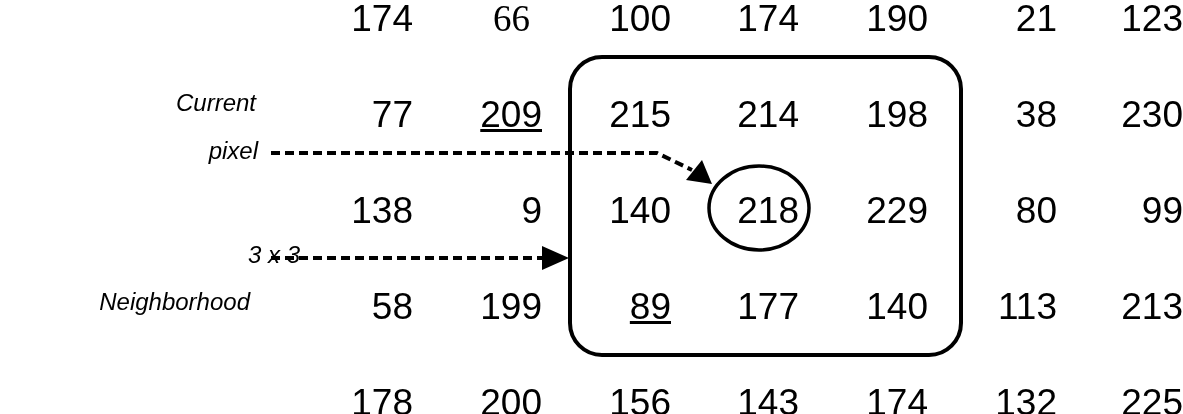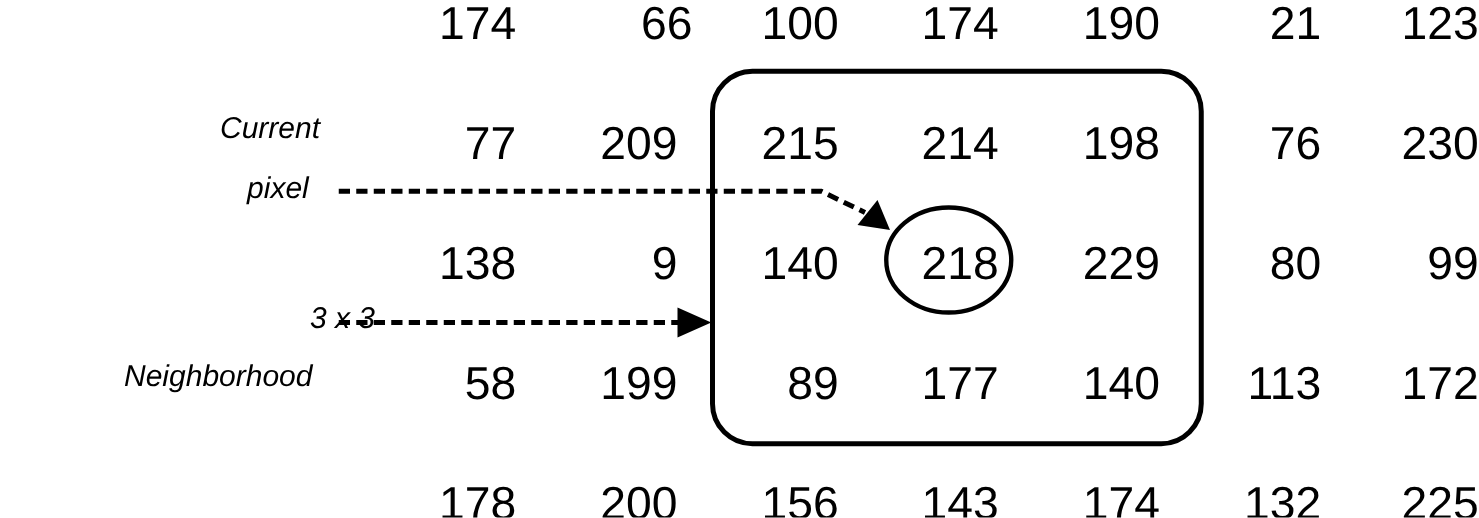--- a/index.html
+++ b/index.html
@@ -25,56 +25,56 @@
 
   <g>
     <line x1="271" y1="258" x2="544" y2="258" stroke="#000" stroke-width="4" stroke-dasharray="9,5"></line>
     <polygon points="569,258 542,246 542,270" fill="#000"></polygon>
   </g>
 </svg>
 
 <div>
 
   <div class="cell" style="left:303px;top:0px;">174</div>
-  <div class="cell" style="left:444px;top:0px;">66</div>
+  <div class="cell" style="left:420px;top:0px;font-family:Liberation Serif, serif;">66</div>
   <div class="cell" style="left:561px;top:0px;">100</div>
   <div class="cell" style="left:689px;top:0px;">174</div>
   <div class="cell" style="left:818px;top:0px;">190</div>
   <div class="cell" style="left:947px;top:0px;">21</div>
   <div class="cell" style="left:1073px;top:0px;">123</div>
 
   <div class="cell" style="left:303px;top:96px;">77</div>
-  <div class="cell" style="left:432px;top:96px;">209</div>
+  <div class="cell" style="left:432px;top:96px;text-decoration:underline;">209</div>
   <div class="cell" style="left:561px;top:96px;">215</div>
   <div class="cell" style="left:689px;top:96px;">214</div>
   <div class="cell" style="left:818px;top:96px;">198</div>
-  <div class="cell" style="left:947px;top:96px;">76</div>
+  <div class="cell" style="left:947px;top:96px;">38</div>
   <div class="cell" style="left:1073px;top:96px;">230</div>
 
   <div class="cell" style="left:303px;top:192px;">138</div>
   <div class="cell" style="left:432px;top:192px;">9</div>
   <div class="cell" style="left:561px;top:192px;">140</div>
   <div class="cell" style="left:689px;top:192px;">218</div>
   <div class="cell" style="left:818px;top:192px;">229</div>
   <div class="cell" style="left:947px;top:192px;">80</div>
   <div class="cell" style="left:1073px;top:192px;">99</div>
 
   <div class="cell" style="left:303px;top:288px;">58</div>
   <div class="cell" style="left:432px;top:288px;">199</div>
-  <div class="cell" style="left:561px;top:288px;">89</div>
+  <div class="cell" style="left:561px;top:288px;text-decoration:underline;">89</div>
   <div class="cell" style="left:689px;top:288px;">177</div>
   <div class="cell" style="left:818px;top:288px;">140</div>
   <div class="cell" style="left:947px;top:288px;">113</div>
-  <div class="cell" style="left:1073px;top:288px;">172</div>
+  <div class="cell" style="left:1073px;top:288px;">213</div>
 
   <div class="cell" style="left:303px;top:384px;">178</div>
   <div class="cell" style="left:432px;top:384px;">200</div>
   <div class="cell" style="left:561px;top:384px;">156</div>
   <div class="cell" style="left:689px;top:384px;">143</div>
   <div class="cell" style="left:818px;top:384px;">174</div>
   <div class="cell" style="left:947px;top:384px;">132</div>
   <div class="cell" style="left:1073px;top:384px;">225</div>
 </div>
 
 <div class="label" style="left:0px;width:256px;top:91px;">Current</div>
-<div class="label" style="left:0px;width:247px;top:139px;">pixel</div>
+<div class="label" style="left:0px;width:247px;top:139px;padding-left:11px;">pixel</div>
 <div class="label" style="left:0px;width:266px;top:243px;margin-left:34px;">3 x 3</div>
 <div class="label" style="left:0px;width:250px;top:290px;">Neighborhood</div>
 
 </body></html>

